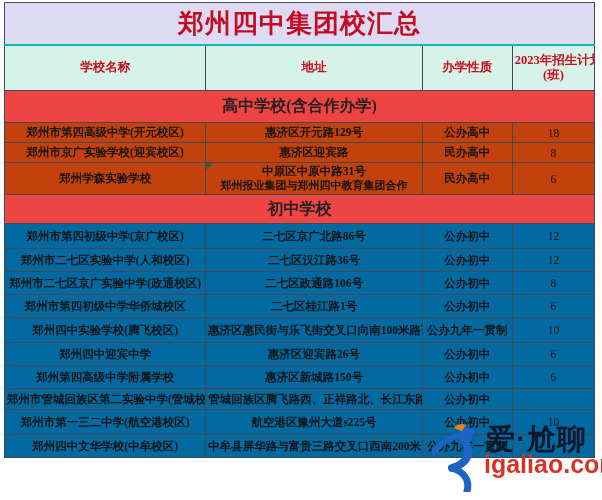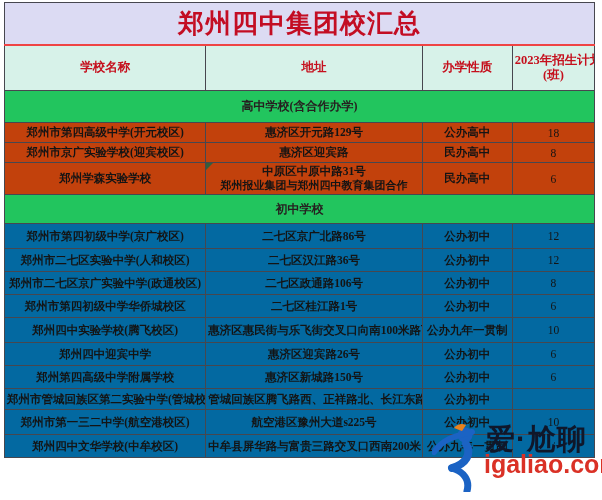--- a/index.html
+++ b/index.html
@@ -18,28 +18,28 @@
     border:1px solid #47474f;
     text-align:center;vertical-align:middle;
     padding:0 2px;overflow:hidden;white-space:nowrap;
     color:#141414;font-size:11.5px;font-weight:bold;
   }
   col.c1{width:201px}
   col.c2{width:216px}
   col.c3{width:90px}
   col.c4{width:82px}
   .title-row td{
-    background:#dcdbf3;border-bottom:2px solid #ef4444;
+    background:#dcdbf3;border-bottom:2px solid #14b8a6;
     color:#c30d23;font-size:26px;font-weight:bold;letter-spacing:1px;
   }
   .head-row td{
     background:#d7f2e9;color:#c5101d;font-size:12.5px;line-height:15px;
   }
   .section-row td{
-    background:#22c55e;color:#262020;font-size:12px;
+    background:#ef4444;color:#262020;font-size:16px;
   }
   .hs td{background:#c2410c;}
   .ms td{background:#0369a1;}
   .plan-cell{font-weight:normal;font-size:11.5px;}
   .addr2{font-size:11px;font-family:Liberation Mono, monospace;}
   .two-line{line-height:15px;}
   .addr-rel{position:relative;text-align:center;}
   .comment-marker{
     position:absolute;left:0;top:0;width:0;height:0;
     border-top:7px solid #355e3b;border-right:7px solid transparent;

